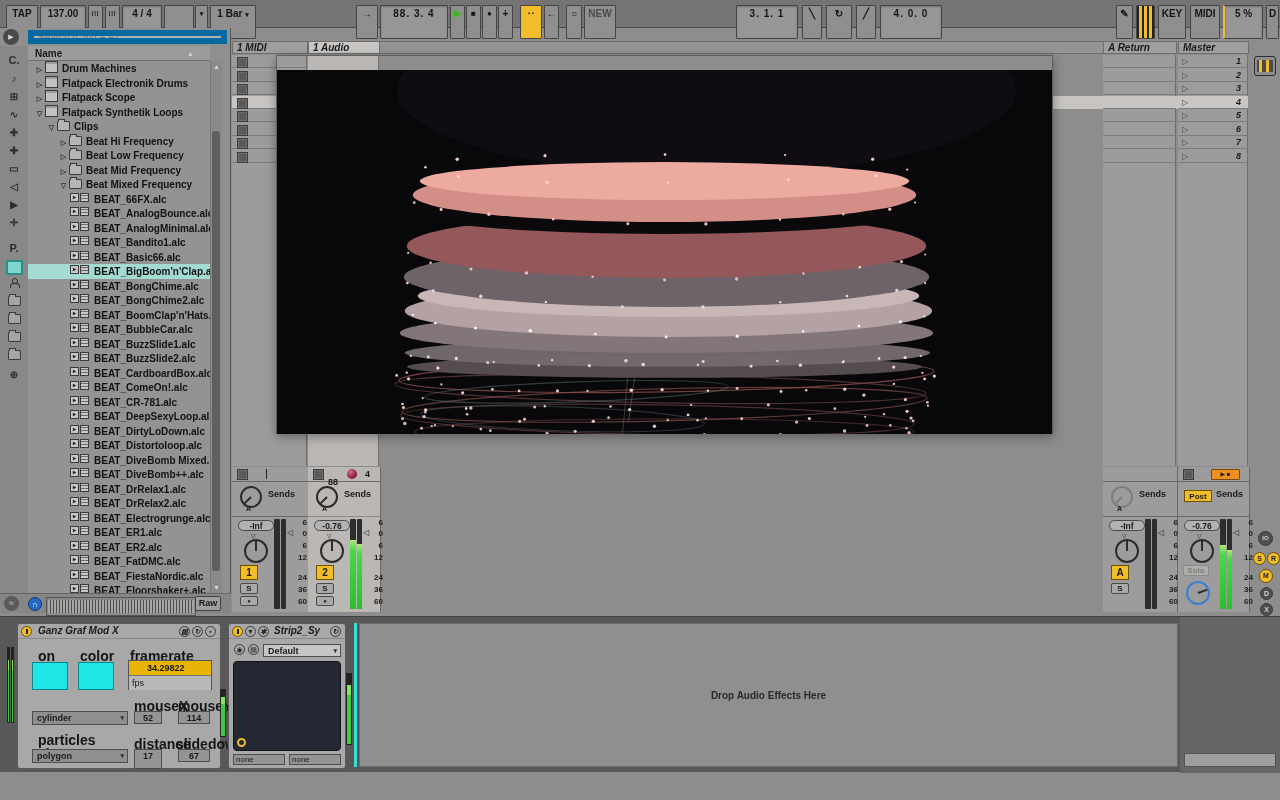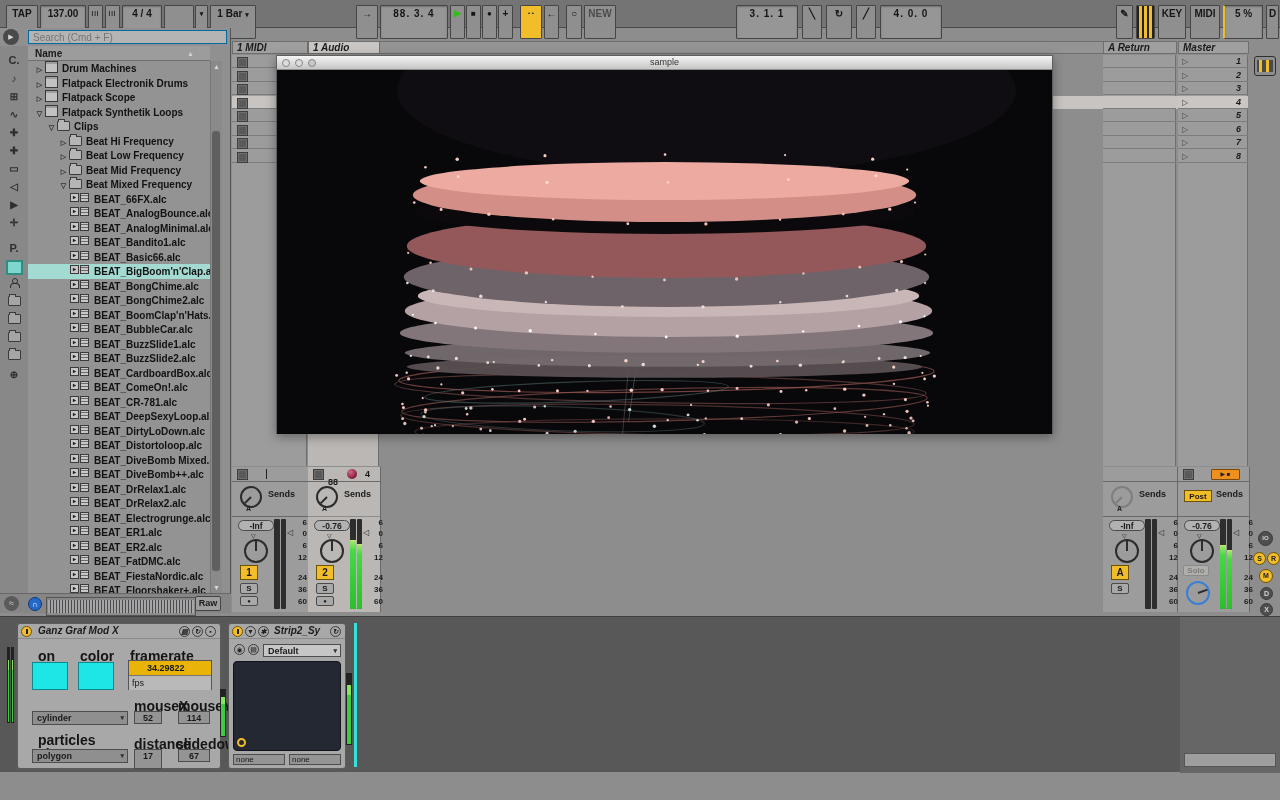--- a/index.html
+++ b/index.html
@@ -18,21 +18,21 @@
   #browser{left:0;top:28px;width:231px;height:584px;background:#909090;border-right:1px solid #555;}
   #rail{position:absolute;left:0;top:18px;width:28px;height:547px;background:#888;border-right:1px solid #6f6f6f;}
   .rail-item{position:absolute;left:0;width:28px;text-align:center;font-size:11px;font-weight:700;color:#2e2e2e;}
   .i-folder{display:inline-block;width:11px;height:8px;border:1px solid #3a3a3a;background:#a5a5a5;position:relative;border-radius:1px;}
   .i-folder:before{content:"";position:absolute;left:0;top:-3px;width:5px;height:2px;background:#a5a5a5;border:1px solid #3a3a3a;border-bottom:none;}
   .i-person{display:inline-block;width:11px;height:10px;position:relative;}
   .i-person:before{content:"";position:absolute;left:3.5px;top:0;width:4px;height:4px;border-radius:50%;border:1px solid #2e2e2e;}
   .i-person:after{content:"";position:absolute;left:1px;top:5px;width:8px;height:4px;border:1px solid #2e2e2e;border-bottom:none;border-radius:4px 4px 0 0;}
   .i-packs{display:inline-block;width:13px;height:11px;background:#7fd6cc;border:2px solid #2e8e84;border-radius:1px;}
   #search-input{position:absolute;left:28px;top:2px;width:199px;height:14px;background:#b4b4b4;
-     border:1px solid #0369a1;font-family:"Liberation Sans",sans-serif;font-size:10px;color:#333;padding:0 4px;box-sizing:border-box;}
+     border:6px solid #0369a1;font-family:"Liberation Sans",sans-serif;font-size:10px;color:#333;padding:0 4px;box-sizing:border-box;}
   #tree-head{position:absolute;left:28px;top:18px;width:182px;height:15px;background:#9c9c9c;border-bottom:1px solid #6f6f6f;
      font-size:10px;font-weight:700;line-height:15px;padding-left:7px;box-sizing:border-box;}
   #tree-rows{position:absolute;left:28px;top:33px;width:182px;height:532px;overflow:hidden;background:#939393;}
   .trow{position:absolute;left:0;width:182px;height:15px;font-size:10px;font-weight:700;line-height:15px;white-space:nowrap;color:#121212;}
   .trow.sel{background:#a3dbd2;}
   .tarrow{display:inline-block;width:11px;font-size:7px;color:#333;text-align:center;}
   .t-pack{display:inline-block;width:11px;height:10px;border:1px solid #3a3a3a;background:#c2c2c2;vertical-align:-1px;margin-right:4px;box-shadow:inset 0 2px 0 #9d9d9d;}
   .t-clip{display:inline-block;width:20px;height:9px;vertical-align:-1px;margin-right:4px;}
   .t-clip i{display:inline-block;width:9px;height:9px;border:1px solid #3b3b3b;background:#c8c8c8;box-sizing:border-box;vertical-align:top;}
   .t-clip i.p:before{content:"▸";font-size:6px;line-height:7px;display:block;text-align:center;color:#222;font-style:normal;}
@@ -465,26 +465,20 @@
           <span style="top: 23px;">6</span>
           <span style="top: 35px;">12</span>
           <span style="top: 55px;">24</span>
           <span style="top: 67px;">36</span>
           <span style="top: 79px;">60</span>
         </div>
     </div>
   </div>
 
   <div id="sample-win" class="abs">
-    <div id="sample-titlebar">
-      <div class="traffic" style="left:5px;"></div>
-      <div class="traffic" style="left:18px;"></div>
-      <div class="traffic" style="left:31px;background:#c8c8c8;"></div>
-      <span>sample</span>
-    </div>
     <div id="viz-wrap">
       <svg id="viz-svg" width="775" height="364" viewBox="0 0 776 364">
           <rect x="0" y="0" width="776" height="364" fill="#08070a"></rect>
           <ellipse cx="430" cy="20" rx="310" ry="85" fill="#15131a" opacity="0.55"></ellipse>
           <line x1="352" y1="298" x2="340" y2="430" stroke="#6e6463" stroke-width="1" opacity="0.5"></line>
           <line x1="360" y1="294" x2="352" y2="352" stroke="#87a29b" stroke-width="1" opacity="0.4"></line>
           <ellipse cx="390" cy="306" rx="268" ry="16" fill="none" stroke="#8b4f4b" stroke-width="1.2" opacity="0.8" transform="rotate(-1 390 306)"></ellipse>
           <ellipse cx="384" cy="319" rx="266" ry="14" fill="none" stroke="#6d4543" stroke-width="1.2" opacity="0.7" transform="rotate(1 384 319)"></ellipse>
           <ellipse cx="388" cy="335" rx="263" ry="16" fill="none" stroke="#8d544f" stroke-width="1.2" opacity="0.65" transform="rotate(-1.5 388 335)"></ellipse>
           <ellipse cx="381" cy="350" rx="257" ry="15" fill="none" stroke="#7a4a47" stroke-width="1.2" opacity="0.6" transform="rotate(1 381 350)"></ellipse>
@@ -720,19 +714,22 @@
       </div>
       <div class="dval" style="left:4px;top:130px;width:52px;height:11px;line-height:10px;font-size:8px;text-align:left;padding-left:2px;font-weight:400;">none</div>
       <div class="dval" style="left:60px;top:130px;width:52px;height:11px;line-height:10px;font-size:8px;text-align:left;padding-left:2px;font-weight:400;">none</div>
     </div>
 
     <div class="mmeter" style="left:346px;top:56px;width:6px;height:72px;">
         <i></i>
       </div>
     <div class="abs" style="left:354px;top:6px;width:3px;height:144px;background:#35e0d8;"></div>
 
+    <div class="abs" style="left:359px;top:6px;width:819px;height:144px;background:#8f8f8f;border:1px solid #6b6b6b;">
+      <div style="position:absolute;left:0;right:0;top:66px;text-align:center;font-size:10px;font-weight:700;color:#2a2a2a;">Drop Audio Effects Here</div>
+    </div>
     <div class="abs" style="left:1180px;top:0px;width:100px;height:156px;background:#666;">
       <div class="abs" style="left:4px;top:136px;width:92px;height:14px;background:#9e9e9e;border:1px solid #555;"></div>
     </div>
   </div>
 
 
 </div>
 
 </body></html>

